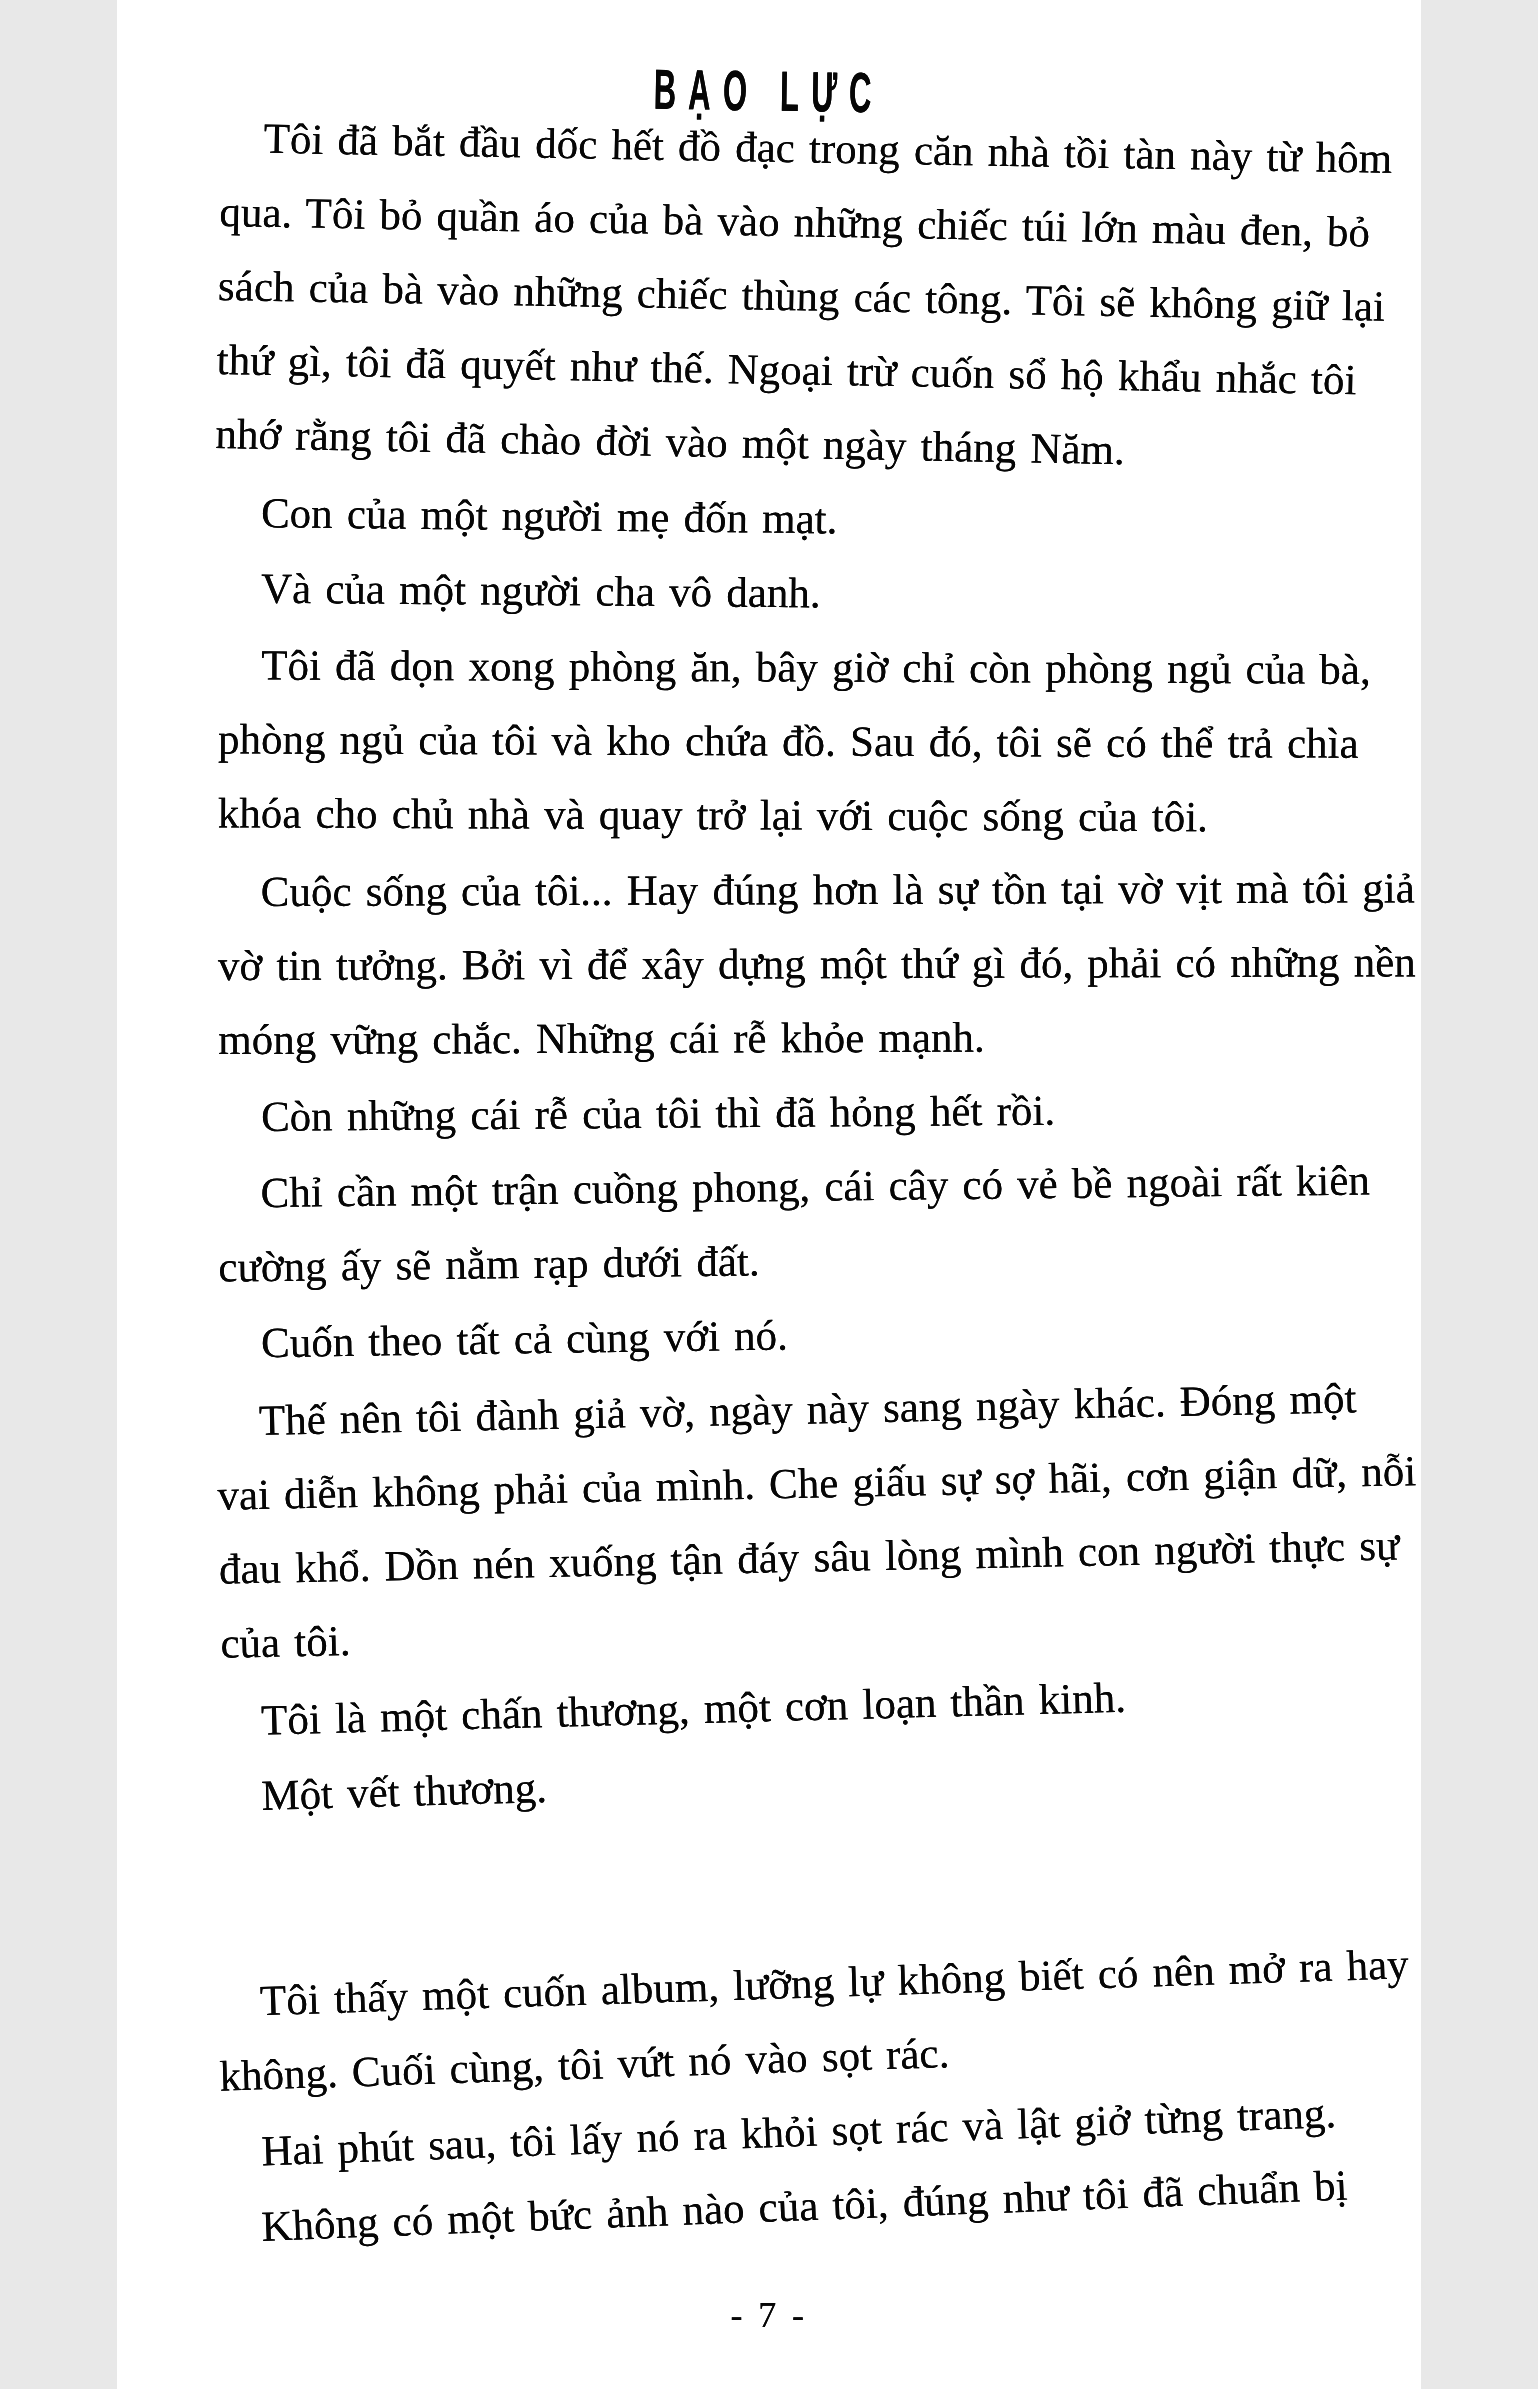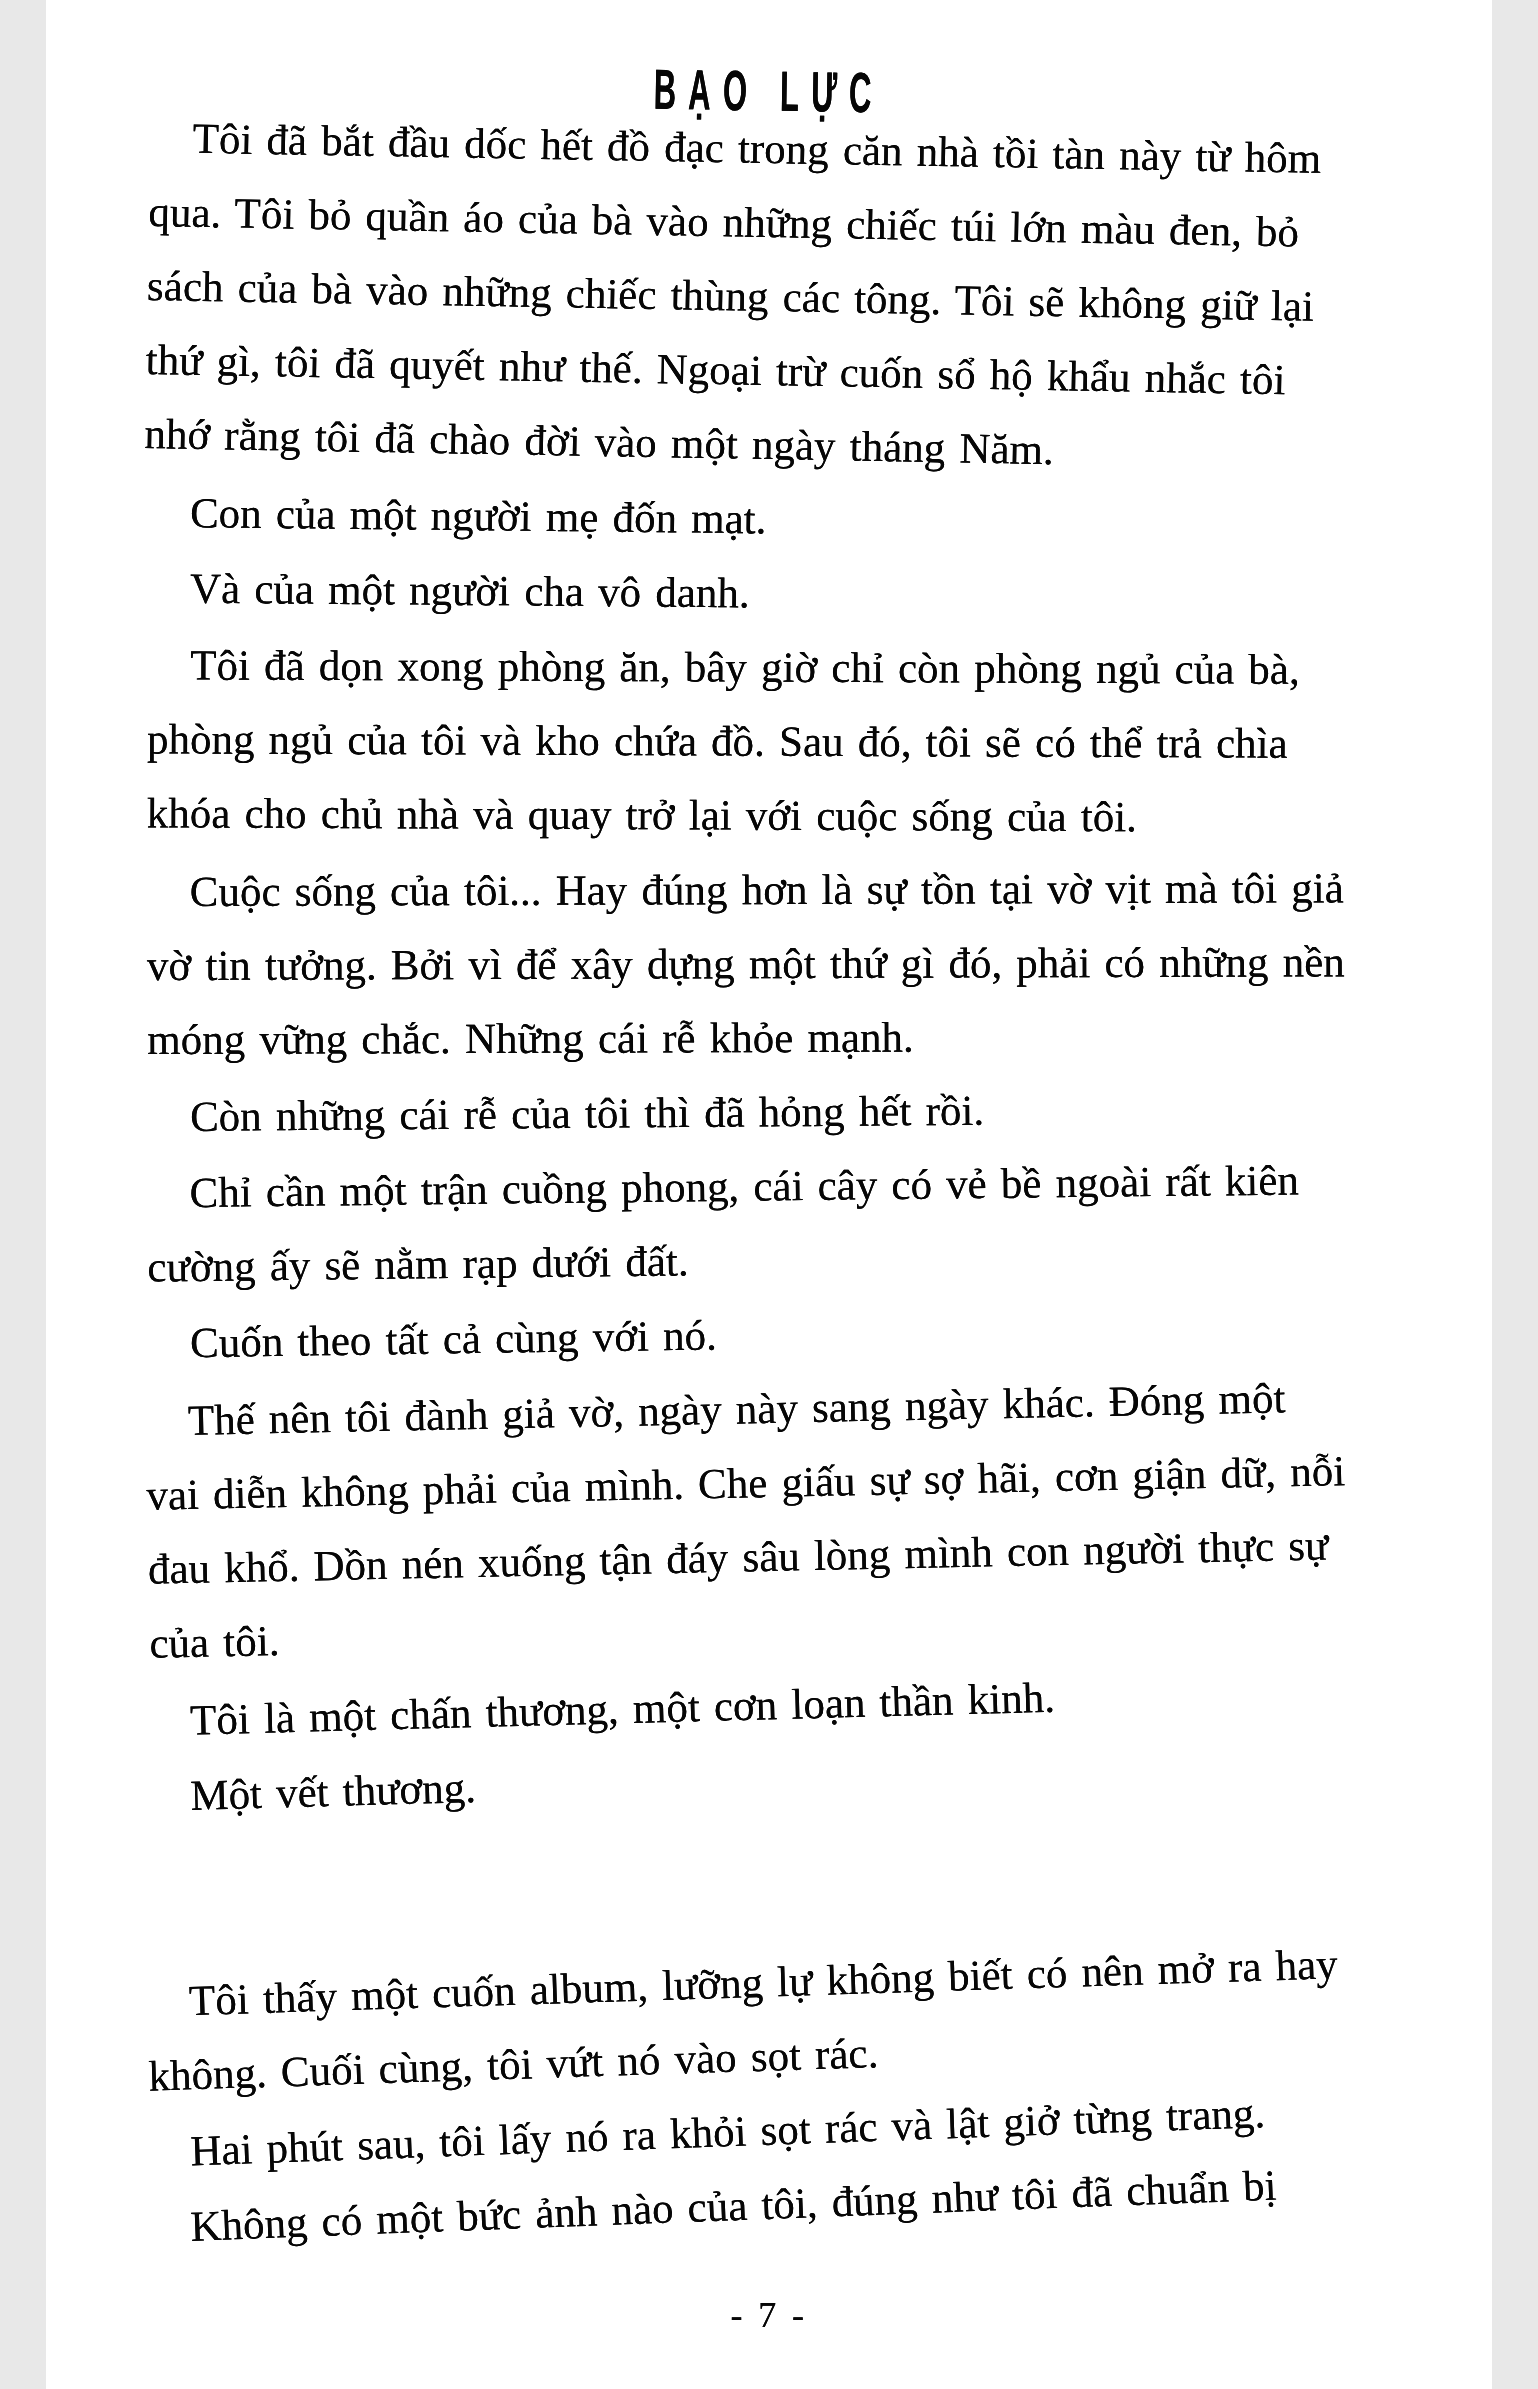--- a/index.html
+++ b/index.html
@@ -2,21 +2,21 @@
 <html style="font-size:13.7px"><head>
 <meta charset="utf-8">
 <style>
   html, body {
     margin: 0;
     padding: 0;
     background: #e8e8e8;
   }
   .page {
     position: relative;
-    width: 1446px;
+    width: 1304px;
     height: 2389px;
     margin: 0 auto;
     background: #ffffff;
     overflow: hidden;
     color: #060606;
     font-family: "Liberation Serif", serif;
   }
   .header {
     position: absolute;
     top: 67px;

